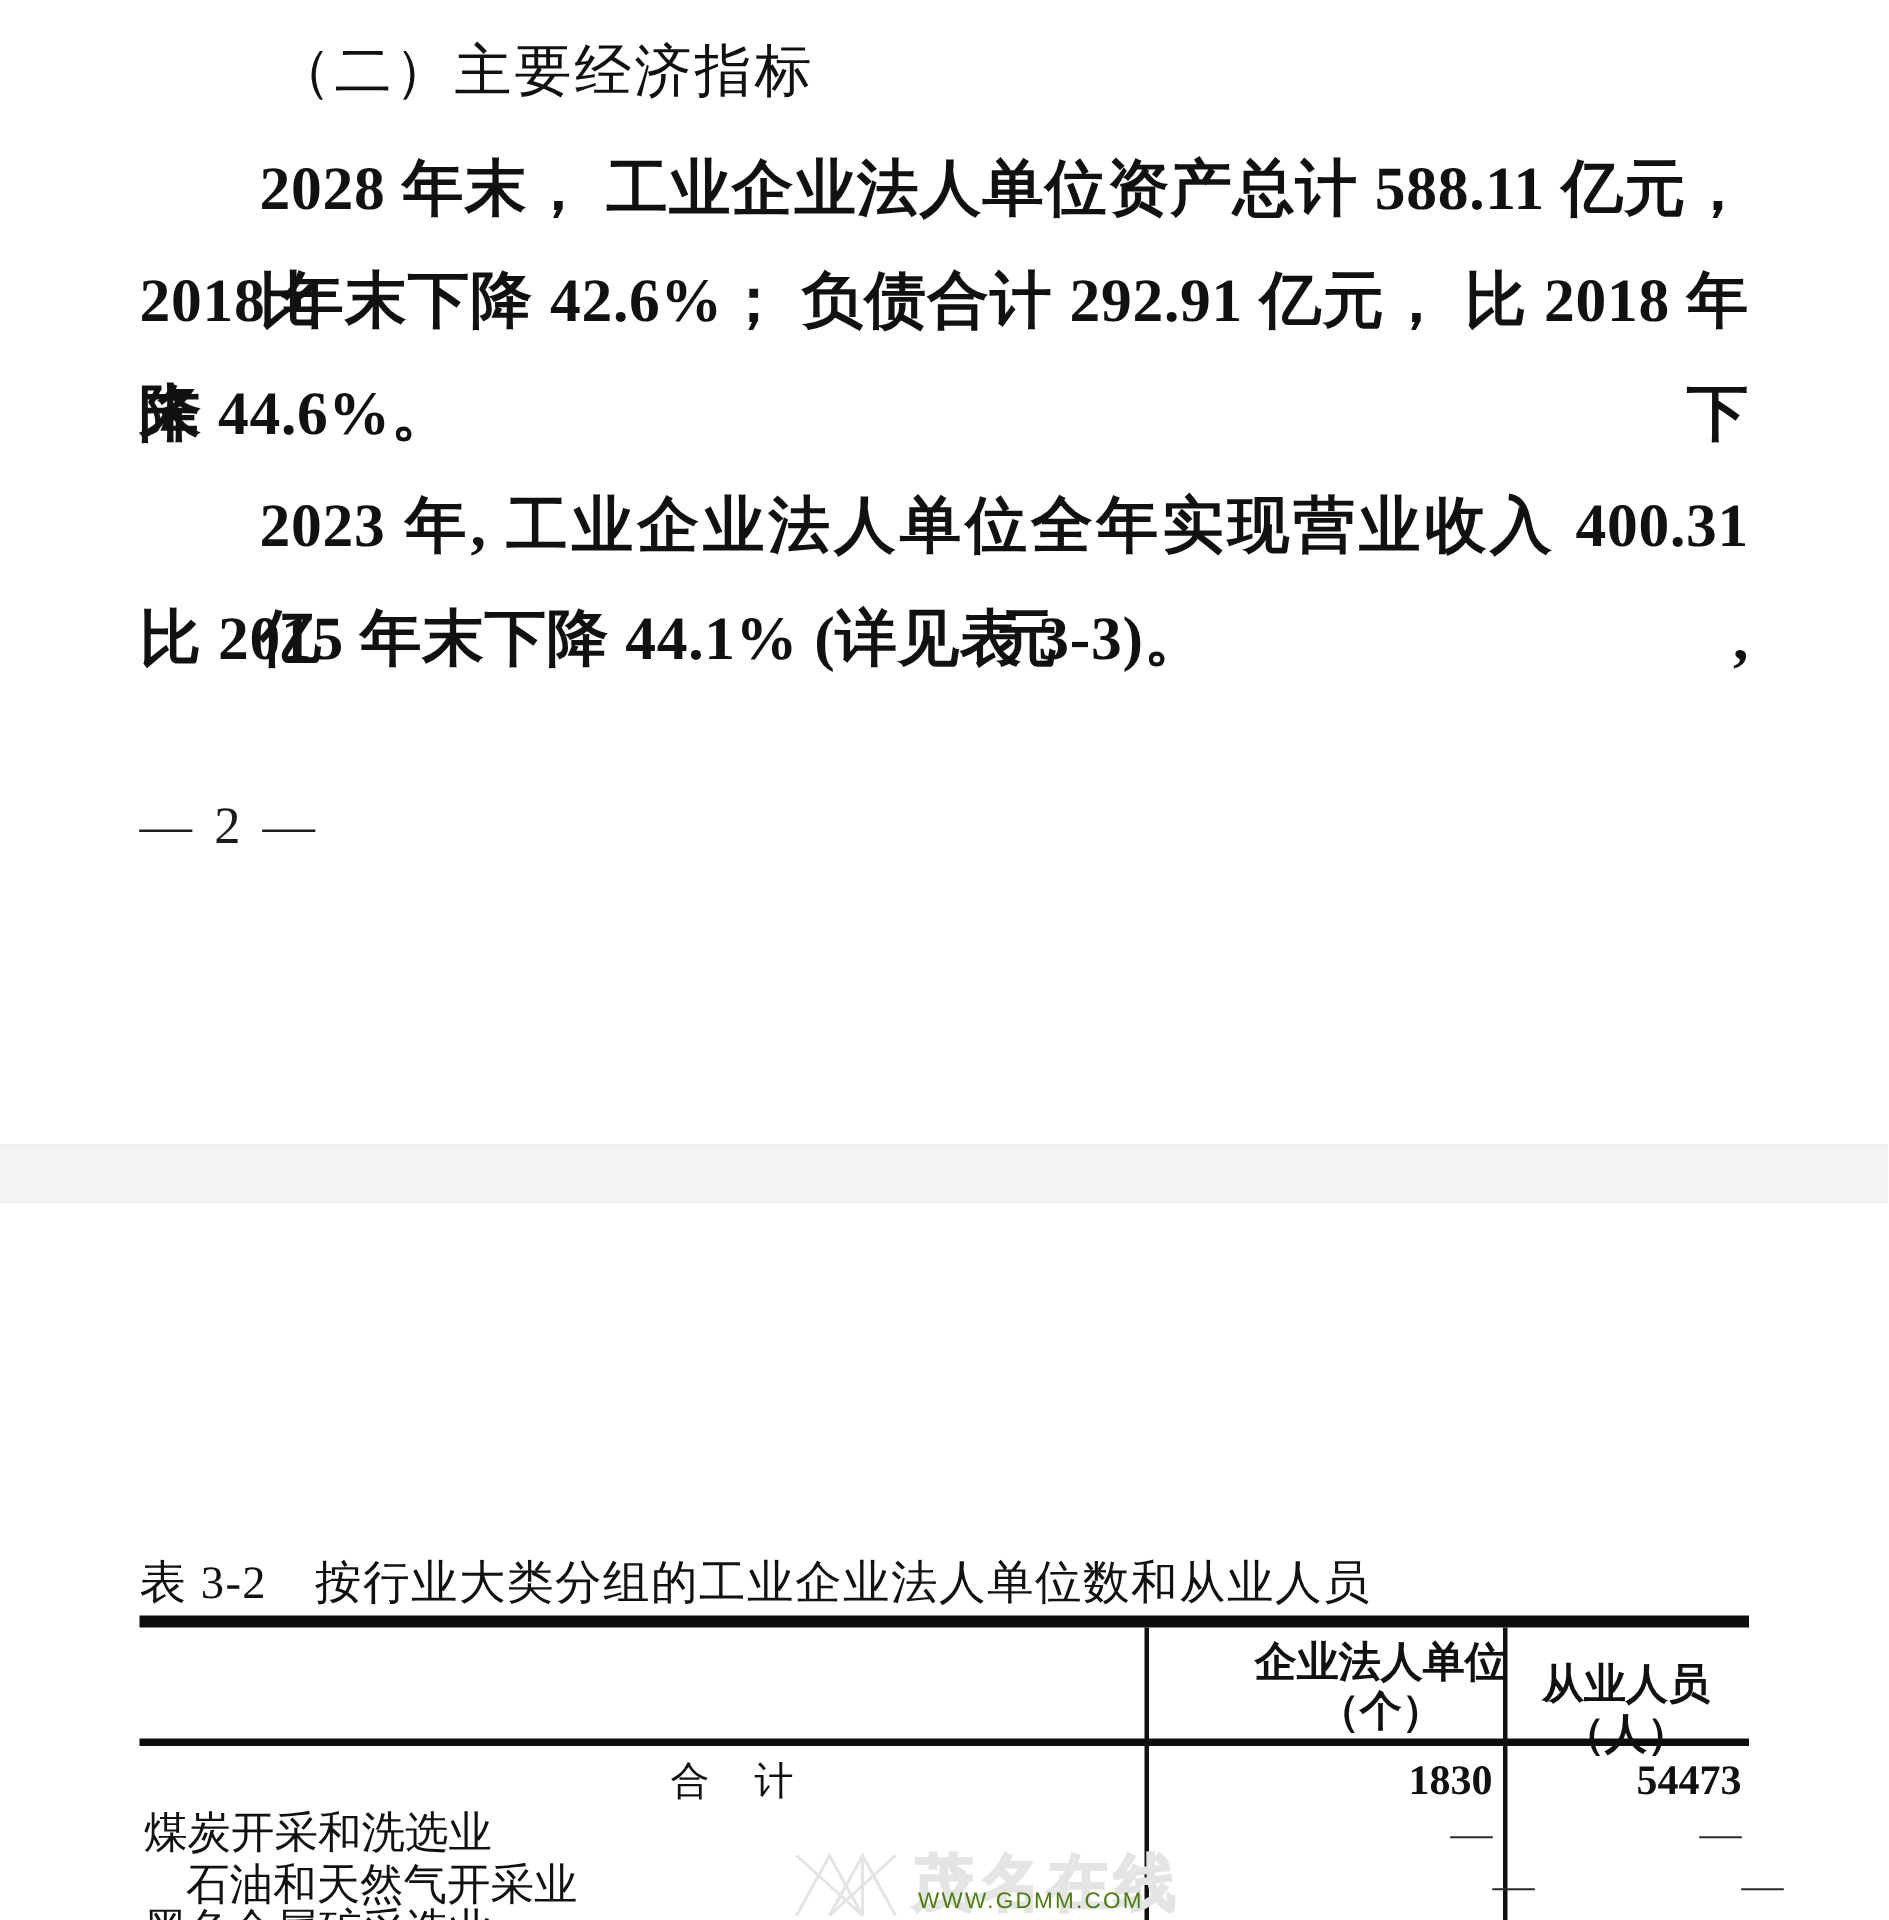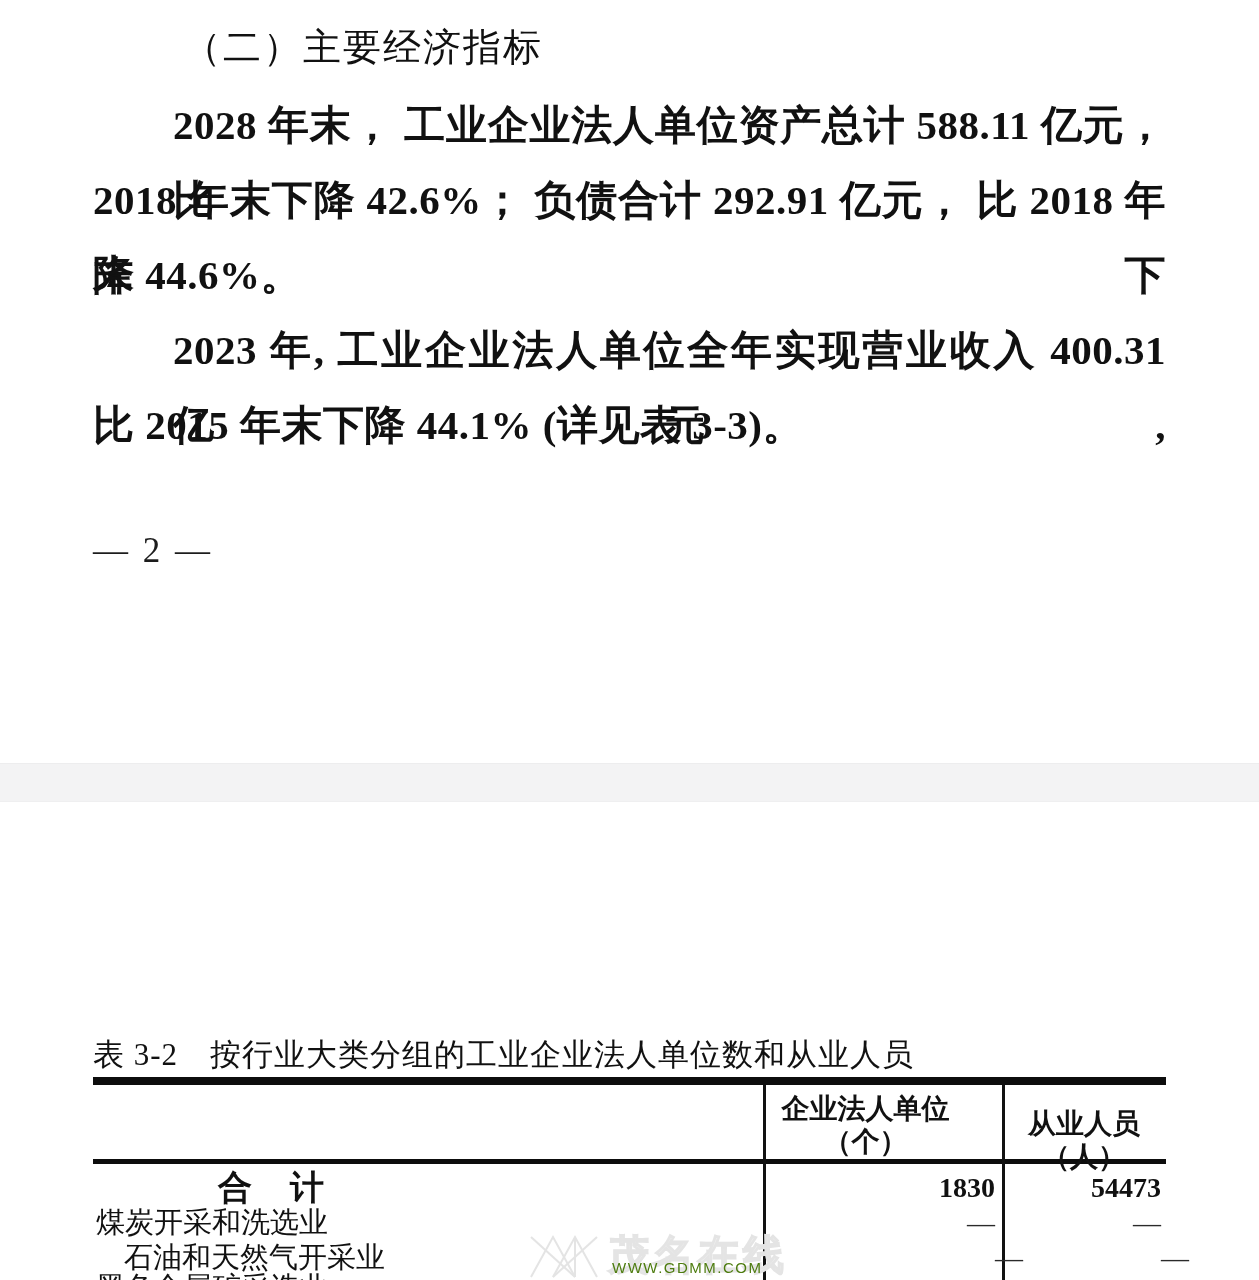--- a/index.html
+++ b/index.html
@@ -88,42 +88,42 @@
   .vline1 { left: 763px; }
   .vline2 { left: 1002px; }
   .colhead {
     position: absolute;
     top: 1092px;
     text-align: center;
     font-size: 28px;
     font-weight: 700;
     line-height: 33px;
   }
-  .colhead.c1 { left: 749px; width: 233px; }
+  .colhead.c1 { left: 804px; width: 233px; }
   .colhead.c2 { left: 1005px; width: 158px; margin-top: 15px; }
   .rows { position: absolute; left: 93px; top: 1170px; width: 1073px; height: 110px; }
   .trow { position: absolute; left: 0; width: 1073px; height: 35px; line-height: 35px; }
   .r0 { top: 0; }
   .r1 { top: 35px; }
   .r2 { top: 70px; margin-left: 28px; }
   .r3 { top: 100px; }
   .trow .lbl {
     position: absolute;
     left: 0; top: 0;
     width: 667px; height: 35px;
     font-size: 29px;
     padding-left: 3px;
     white-space: nowrap;
     box-sizing: border-box;
   }
   .trow.total .lbl {
-    text-align: left;
+    text-align: center;
     padding-left: 125px;
-    font-size: 34px;
-    font-weight: 700;
+    font-size: 26px;
+    font-weight: 400;
     letter-spacing: 2px;
   }
   .trow .val {
     position: absolute;
     top: 0; height: 35px;
     text-align: right;
     font-size: 28px;
     box-sizing: border-box;
   }
   .trow .v1 { left: 670px; width: 237px; padding-right: 5px; }

